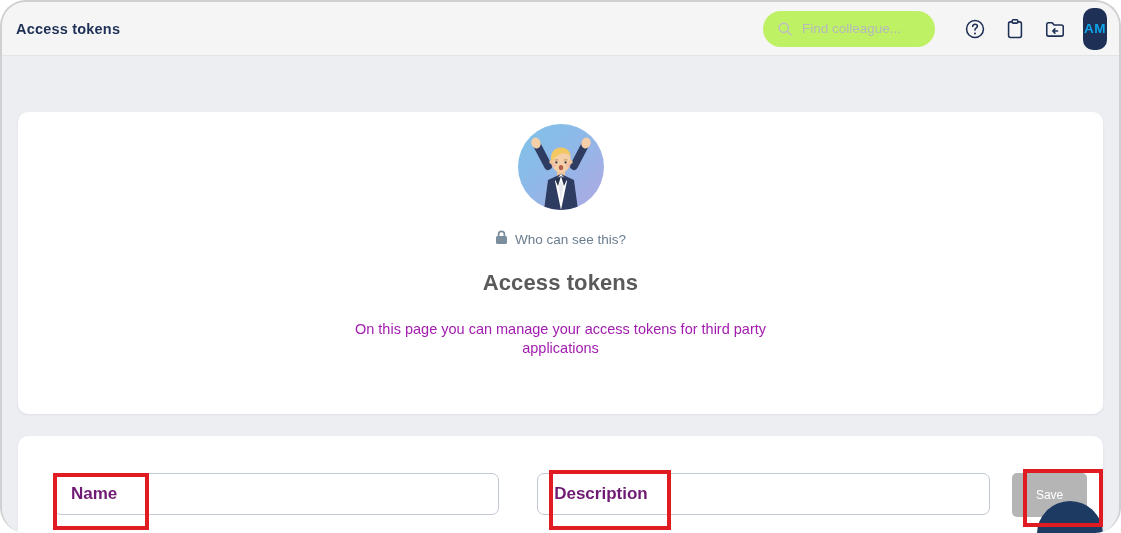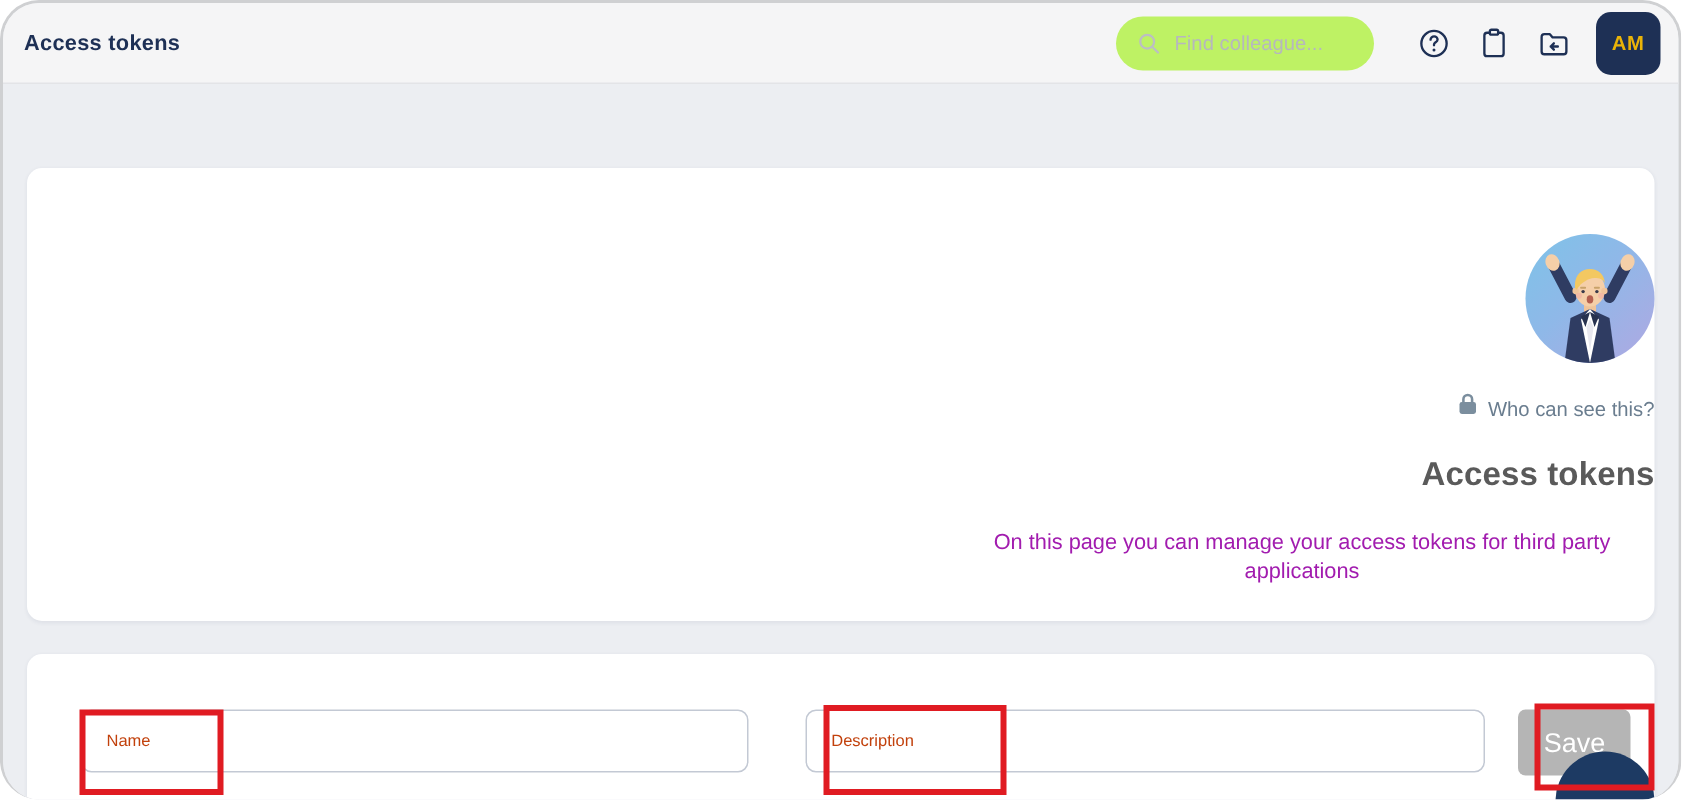--- a/index.html
+++ b/index.html
@@ -78,25 +78,25 @@
     height: 40px;
     display: flex;
     align-items: center;
     justify-content: center;
     cursor: pointer;
     background: transparent;
     border: 0;
   }
 
   .avatar {
-    width: 43px;
+    width: 24px;
     height: 42px;
     border-radius: 10px;
     background: #1e3055;
-    color: #eab308;
+    color: #0ea5e9;
     display: flex;
     align-items: center;
     justify-content: center;
     font-size: 13.5px;
     font-weight: 700;
     letter-spacing: .5px;
     margin-left: 8px;
     cursor: pointer;
   }
 
@@ -112,22 +112,22 @@
     background: #ffffff;
     border-radius: 10px;
     box-shadow: 0 1px 3px rgba(30,48,85,.07);
   }
 
   .hero-card {
     margin-top: 56px;
     height: 302px;
     display: flex;
     flex-direction: column;
-    align-items: flex-end;
-    padding-top: 44px;
+    align-items: center;
+    padding-top: 12px;
   }
 
   
   .hero-avatar {
     width: 86px;
     height: 86px;
     border-radius: 50%;
     background: linear-gradient(135deg, #7ec3e8 0%, #8fb8e8 45%, #b0a8e2 100%);
     overflow: hidden;
     position: relative;
@@ -175,37 +175,38 @@
   .field {
     height: 42px;
     border: 1px solid #c3c9d4;
     border-radius: 7px;
     display: flex;
     align-items: center;
     padding: 0 16px;
     background: #ffffff;
   }
   .field-label {
-    font-size: 11px;
-    color: #c2410c;
+    font-size: 17px;
+    color: #701a75;
     user-select: none;
+    font-weight: bold;
   }
   .field-name { width: 452px; }
   .field-desc { width: 460px; margin-left: 38px; }
 
   .save-btn {
     width: 76px;
     height: 44px;
     margin-left: 22px;
     background: #b5b5b5;
     border: 0;
     border-radius: 5px;
     color: #ffffff;
     font-family: "Liberation Sans", sans-serif;
-    font-size: 18px;
+    font-size: 12px;
     cursor: pointer;
   }
 
   
   .annot {
     position: absolute;
     border: 4px solid #e01b22;
     pointer-events: none;
     z-index: 40;
   }

